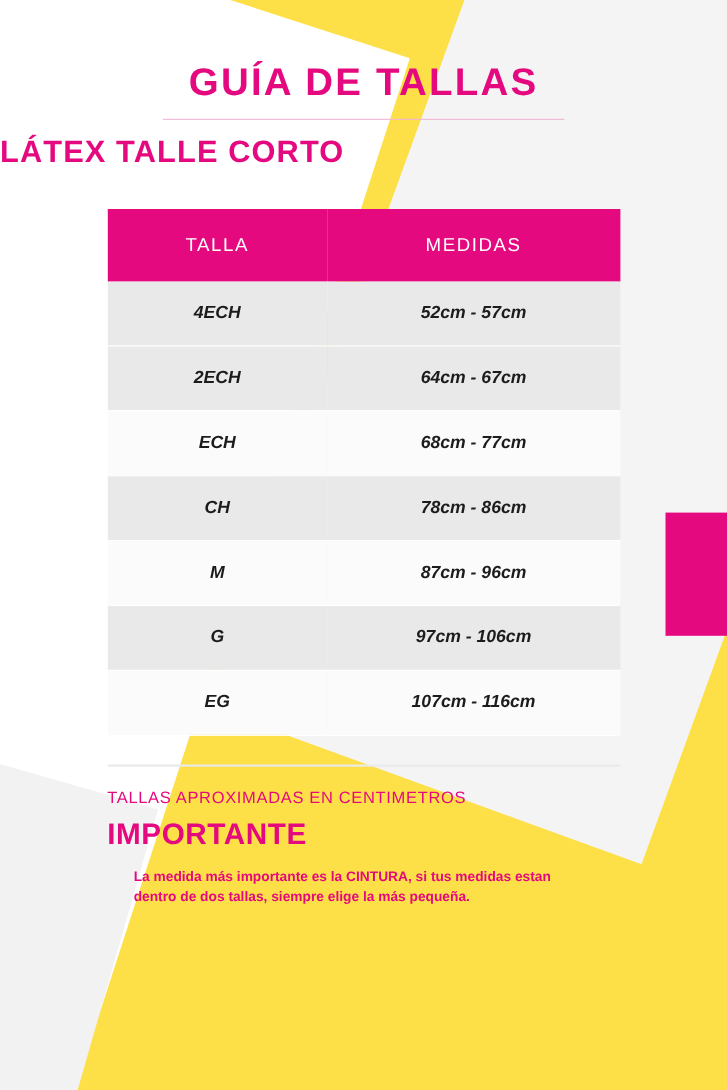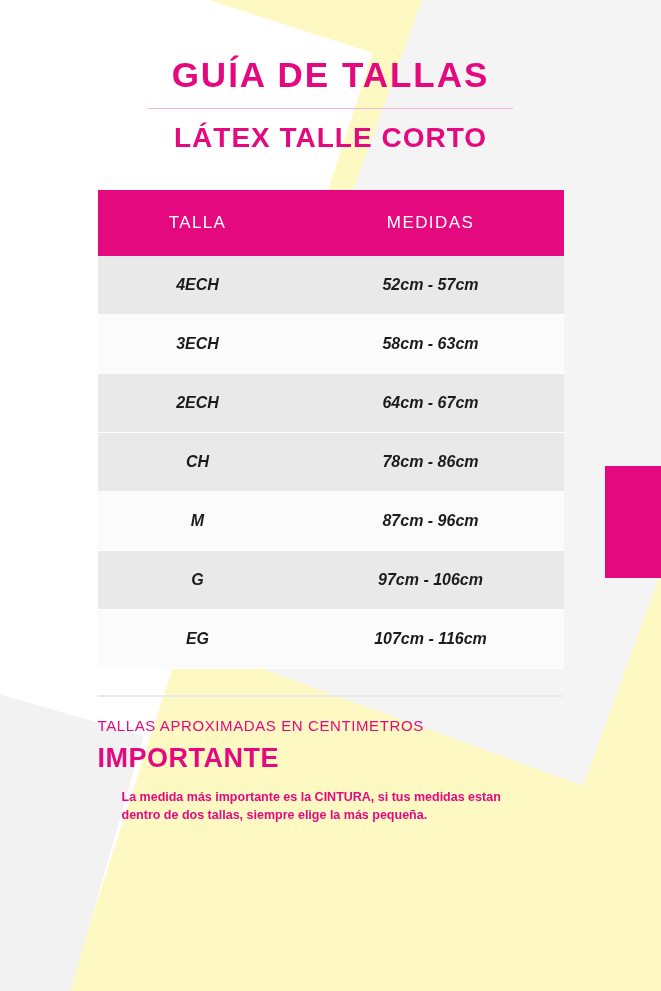--- a/index.html
+++ b/index.html
@@ -10,21 +10,21 @@
     width: 661px;
     height: 991px;
     background: #ffffff;
     font-family: "Liberation Sans", sans-serif;
     overflow: hidden;
   }
   .page {
     position: relative;
     width: 661px;
     height: 991px;
-    background: #fef9c3;
+    background: #fde047;
     overflow: hidden;
   }
   
   .bg-diag-1 {
     position: absolute;
     top: -120px;
     left: -160px;
     width: 560px;
     height: 1350px;
     background: #ffffff;
@@ -74,21 +74,21 @@
     margin: 56px 0 0 0;
     line-height: 1.1;
   }
   .title-rule {
     width: 365px;
     height: 1px;
     background: #f0b6d5;
     margin: 13px auto 0 auto;
   }
   .subtitle {
-    text-align: center;
+    text-align: left;
     color: #e5097f;
     font-size: 28px;
     letter-spacing: 1px;
     font-weight: bold;
     margin: 13px 0 0 0;
   }
 
   .table {
     width: 466px;
     margin: 36px auto 0 auto;
@@ -175,27 +175,27 @@
         <tr>
           <th class="col-talla">TALLA</th>
           <th>MEDIDAS</th>
         </tr>
       </thead>
       <tbody>
         <tr class="shaded">
           <td>4ECH</td>
           <td>52cm - 57cm</td>
         </tr>
-        <tr class="plain">
-          <td>3ECH</td>
-          <td>58cm - 63cm</td>
-        </tr>
         <tr class="shaded">
           <td>2ECH</td>
           <td>64cm - 67cm</td>
+        </tr>
+        <tr class="plain">
+          <td>ECH</td>
+          <td>68cm - 77cm</td>
         </tr>
         <tr class="shaded">
           <td>CH</td>
           <td>78cm - 86cm</td>
         </tr>
         <tr class="plain">
           <td>M</td>
           <td>87cm - 96cm</td>
         </tr>
         <tr class="shaded">

